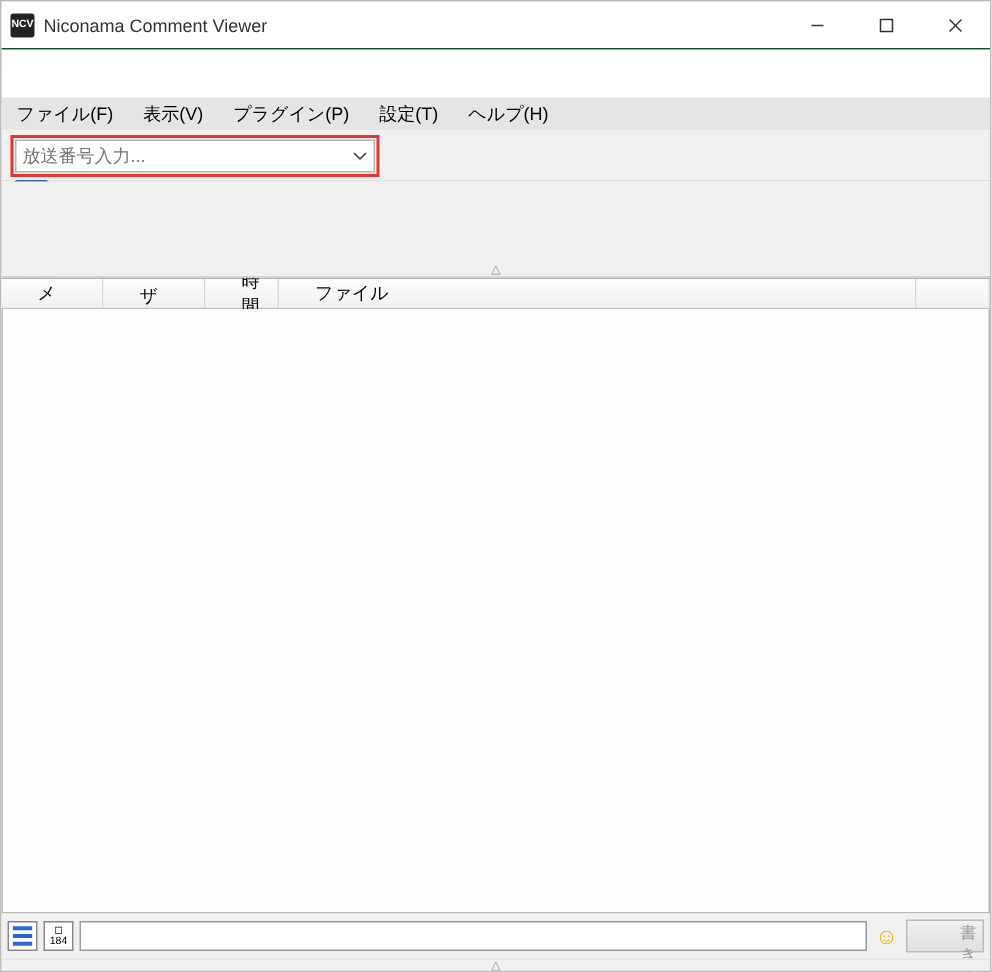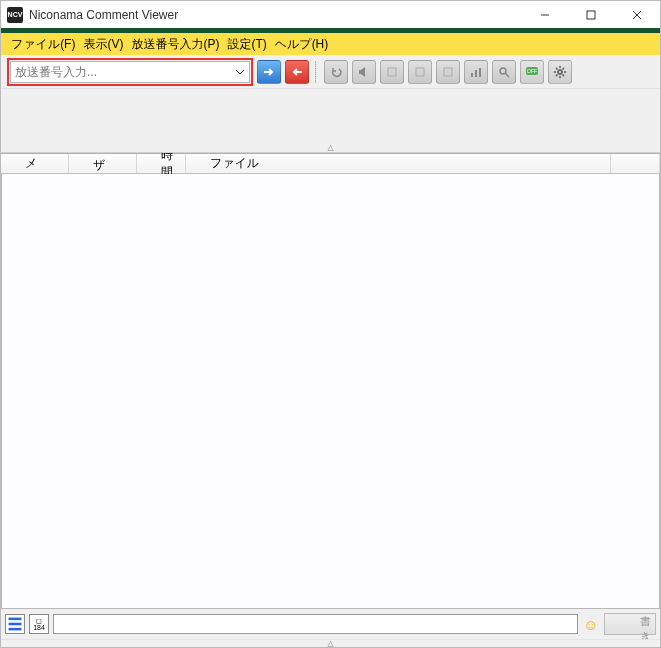--- a/index.html
+++ b/index.html
@@ -14,21 +14,21 @@
     flex-direction: column;
     overflow: hidden;
   }
   
   .titlebar {
     height: 32px;
     background: #fff;
     display: flex;
     align-items: center;
     padding: 0 0 0 6px;
-    border-bottom: 5px solid #14532d;
+    border-bottom: 1px solid #14532d;
     text-align: right;
   }
   .titlebar .app-icon {
     width: 16px; height: 16px;
     background: #222;
     color: #fff;
     font-size: 7px;
     font-weight: bold;
     display: flex;
     align-items: center;
@@ -42,36 +42,39 @@
     width: 46px; height: 32px;
     display: flex;
     align-items: center;
     justify-content: center;
     color: #333;
   }
   .titlebar .winbtn svg { width: 10px; height: 10px; }
   
   .menubar {
     height: 22px;
-    background: #fde047;
+    background: #e5e5e5;
     display: flex;
     align-items: center;
     padding: 0 6px;
-    font-size: 12px;
+    gap: 12px;
+    font-size: 12px;
+    margin-top: 32px;
   }
   .menubar .menu-item { padding: 2px 4px; }
   
   .toolbar {
     height: 34px;
     background: #f0f0f0;
     display: flex;
-    align-items: center;
+    align-items: flex-start;
     padding: 3px 6px;
     gap: 2px;
     border-bottom: 1px solid #e0e0e0;
+    flex-direction: column;
   }
   .combo-highlight {
     border: 2px solid #e93232;
     padding: 1px;
     display: flex;
     align-items: center;
   }
   .combo {
     width: 240px;
     height: 22px;
@@ -225,21 +228,21 @@
     <svg viewBox="0 0 10 10">
         <line x1="1" y1="1" x2="9" y2="9" stroke="#333" stroke-width="1"></line>
         <line x1="9" y1="1" x2="1" y2="9" stroke="#333" stroke-width="1"></line>
       </svg>
   </div>
 </div>
 
 <div class="menubar">
   <span class="menu-item">ファイル(F)</span>
   <span class="menu-item">表示(V)</span>
-  <span class="menu-item">放送番号入力(P)</span>
+  <span class="menu-item">プラグイン(P)</span>
   <span class="menu-item">設定(T)</span>
   <span class="menu-item">ヘルプ(H)</span>
 </div>
 
 <div class="toolbar">
   <div class="combo-highlight">
     <div class="combo">
       <input type="text" placeholder="放送番号入力..." style="">
       <span class="arrow">
         <svg viewBox="0 0 10 10">

